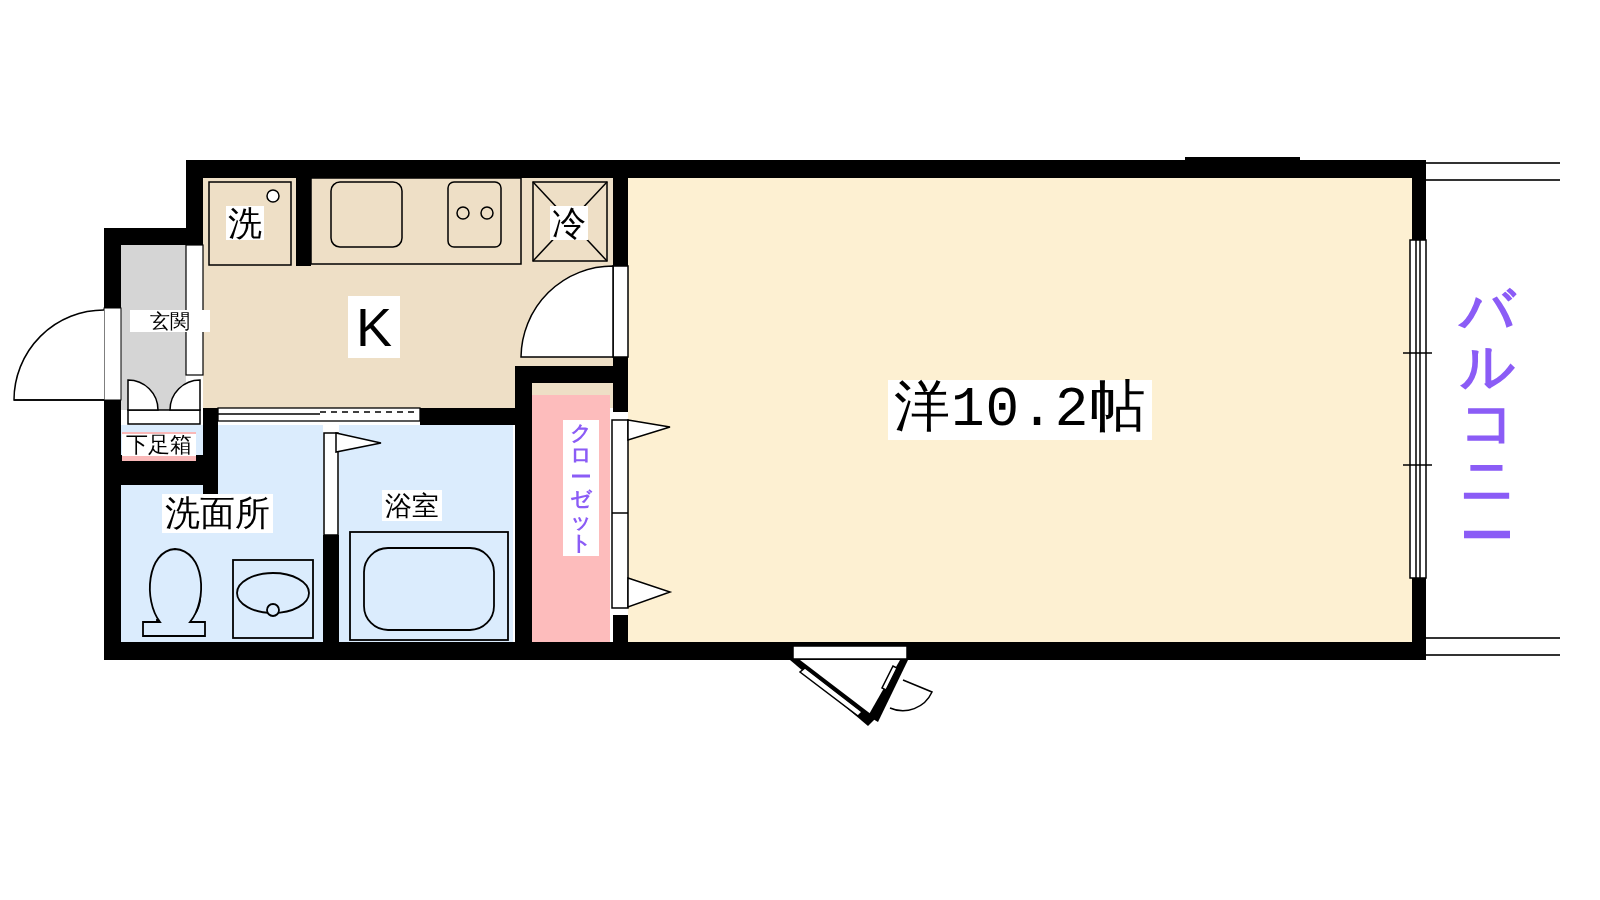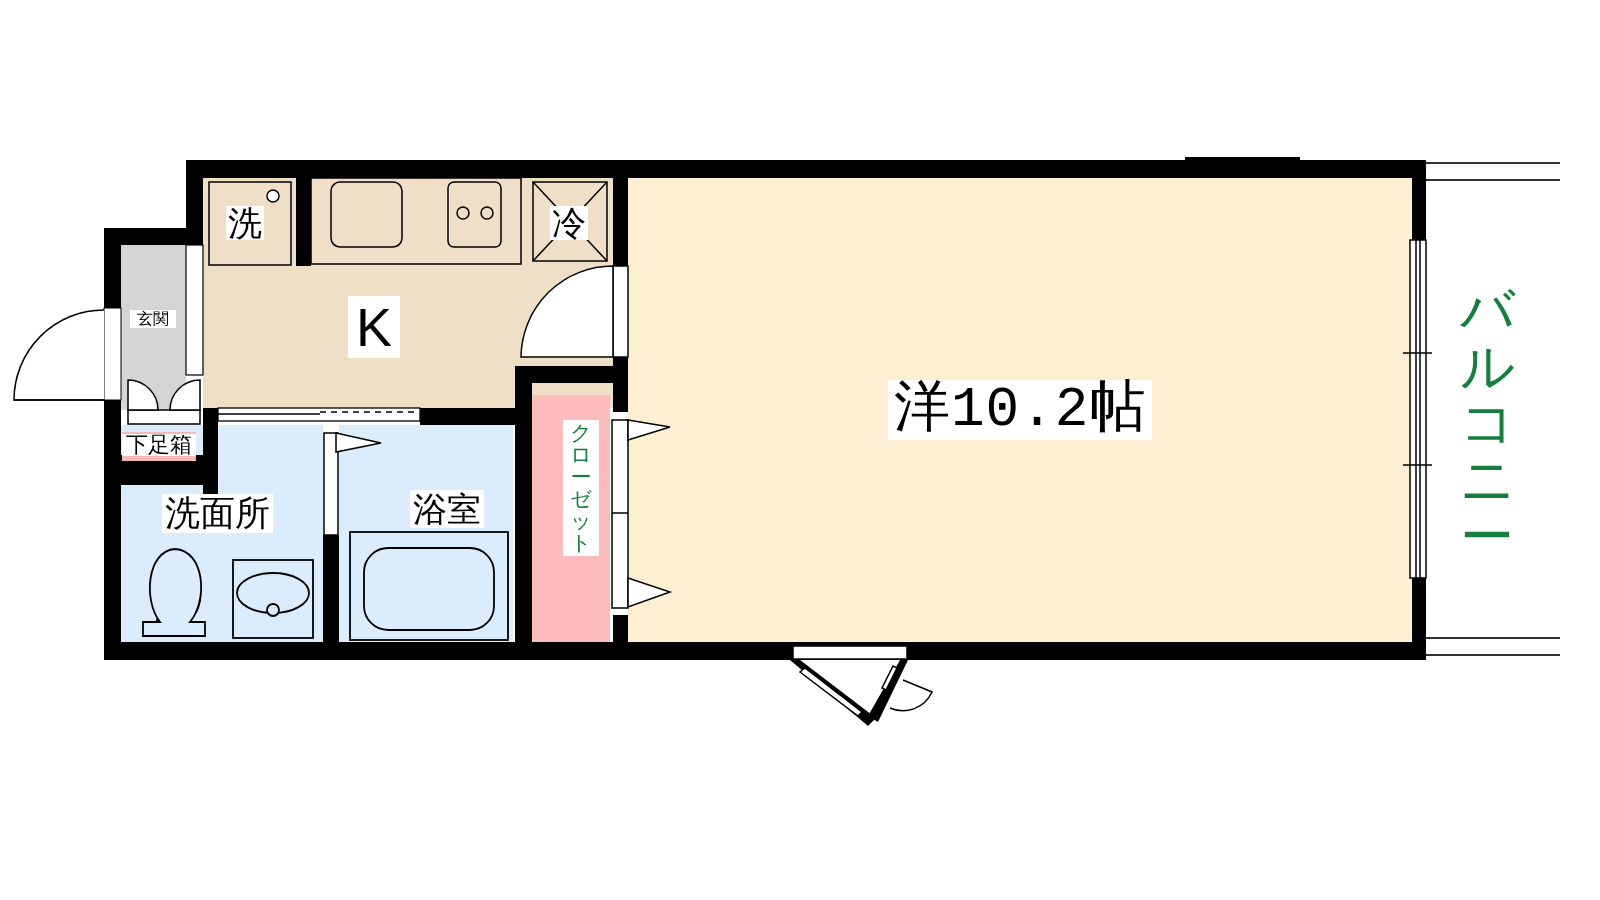--- a/index.html
+++ b/index.html
@@ -1,25 +1,25 @@
 <!DOCTYPE html>
 <html><head>
 <meta charset="utf-8">
 <style>
   html, body { margin:0; padding:0; background:#ffffff; }
   body { width:1600px; height:900px; position:relative; overflow:hidden;
          font-family:"DejaVu Sans","Liberation Sans",sans-serif; }
   #plan { position:absolute; left:0; top:0; width:1600px; height:900px; }
   .lbl { position:absolute; background:#ffffff; color:#000; line-height:1; white-space:nowrap; }
-  .lbl-v { position:absolute; background:#ffffff; color:#15803d; line-height:1.05; text-align:center; }
+  .lbl-v { position:absolute; background:#ffffff; color:#8b5cf6; line-height:1.05; text-align:center;font-weight:bold; }
   .room-k { left:348px; top:296px; font-size:54px; padding:4px 8px; font-family:"Liberation Sans",sans-serif; }
   .main { left:888px; top:380px; font-size:56px; padding:2px 6px; font-family:Liberation Mono, monospace; letter-spacing:1px; }
   .wash { left:162px; top:494px; font-size:35px; padding:2px 3px; }
-  .bath { left:382px; top:490px; font-size:34px; padding:2px 3px;margin-left:28px; }
-  .genkan { left:130px; top:310px; font-size:16px; padding:1px 7px; }
+  .bath { left:382px; top:490px; font-size:27px; padding:2px 3px; }
+  .genkan { left:130px; top:310px; font-size:20px; padding:1px 20px; }
   .shoe { left:122px; top:432px; font-size:22px; padding:0 4px; border-bottom:5px solid #f9b8b8; border-top:2px solid #f9b8b8; }
   .washer { left:226px; top:206px; font-size:34px; padding:0 2px; }
   .fridge { left:550px; top:206px; font-size:34px; padding:0 2px; }
   .closet { left:563px; top:420px; width:36px; font-size:21px; padding:2px 0; }
   .balcony { left:1460px; top:282px; width:54px; font-size:54px; background:transparent; line-height:1.05; }
 </style>
 </head>
 <body>
 
 <svg id="plan" viewBox="0 0 1600 900" xmlns="http://www.w3.org/2000/svg">

